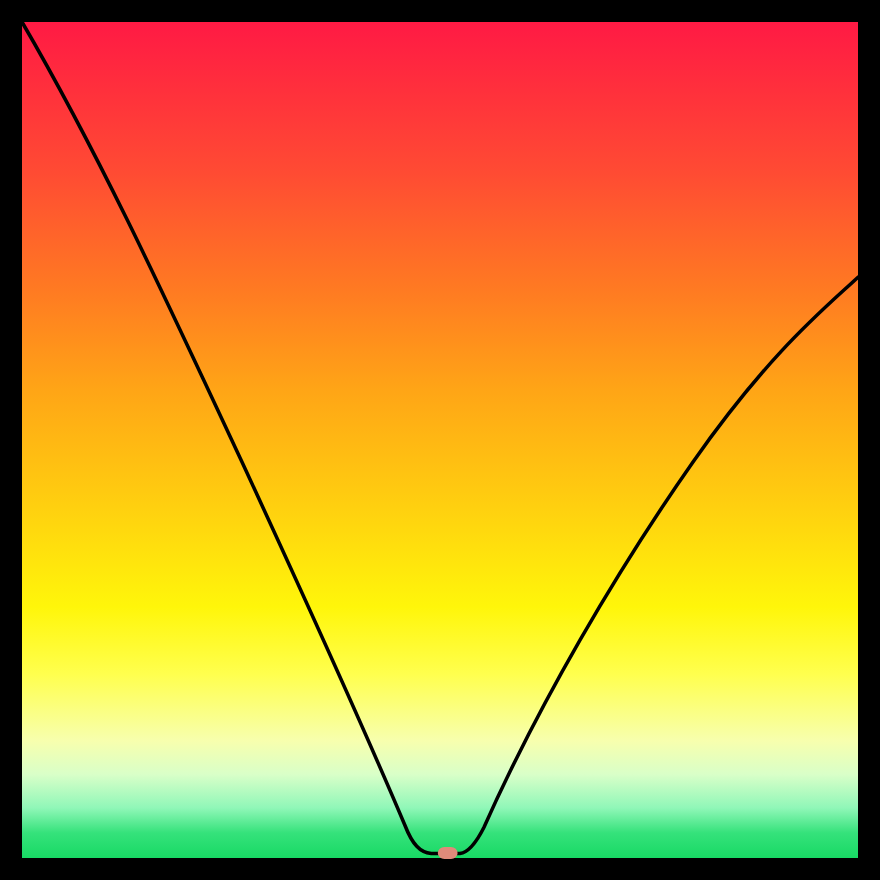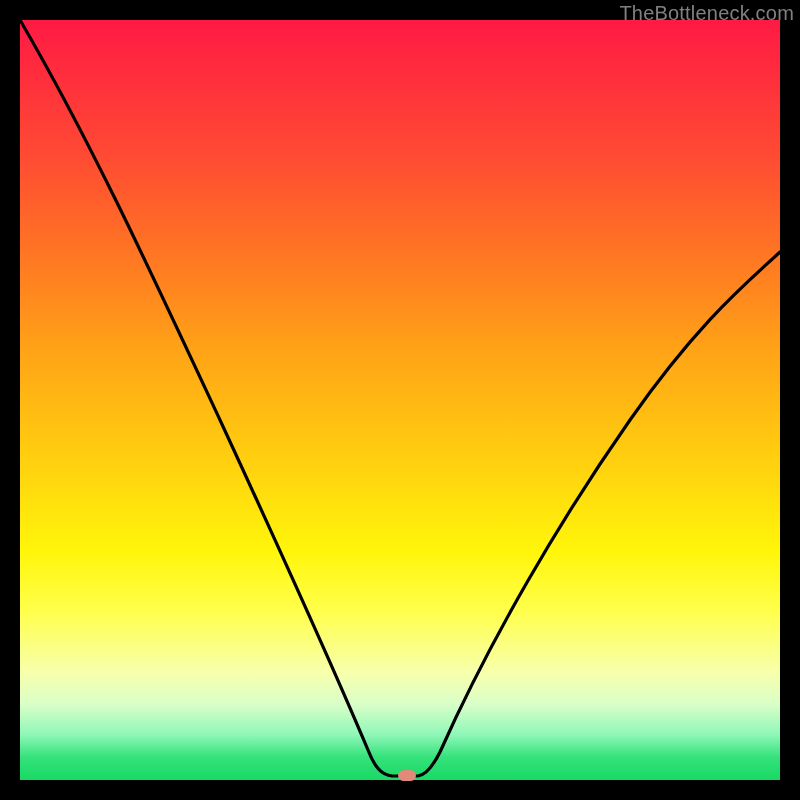--- a/index.html
+++ b/index.html
@@ -74,14 +74,13 @@
                C 70 120, 130 250, 200 400
                C 260 530, 310 640, 348 730
                C 355 748, 362 755, 372 756
                L 398 756
                C 405 755, 412 748, 420 732
                C 470 620, 540 500, 610 400
                C 680 300, 730 260, 760 232" fill="none" stroke="#000" stroke-width="3.2" stroke-linecap="round" stroke-linejoin="round"></path>
       <rect class="marker" x="378" y="750" rx="6" ry="6" width="18" height="11"></rect>
     </svg>
   </div>
-  <div class="watermark">TheBottleneck.com</div>
 </div>
 
 </body></html>

